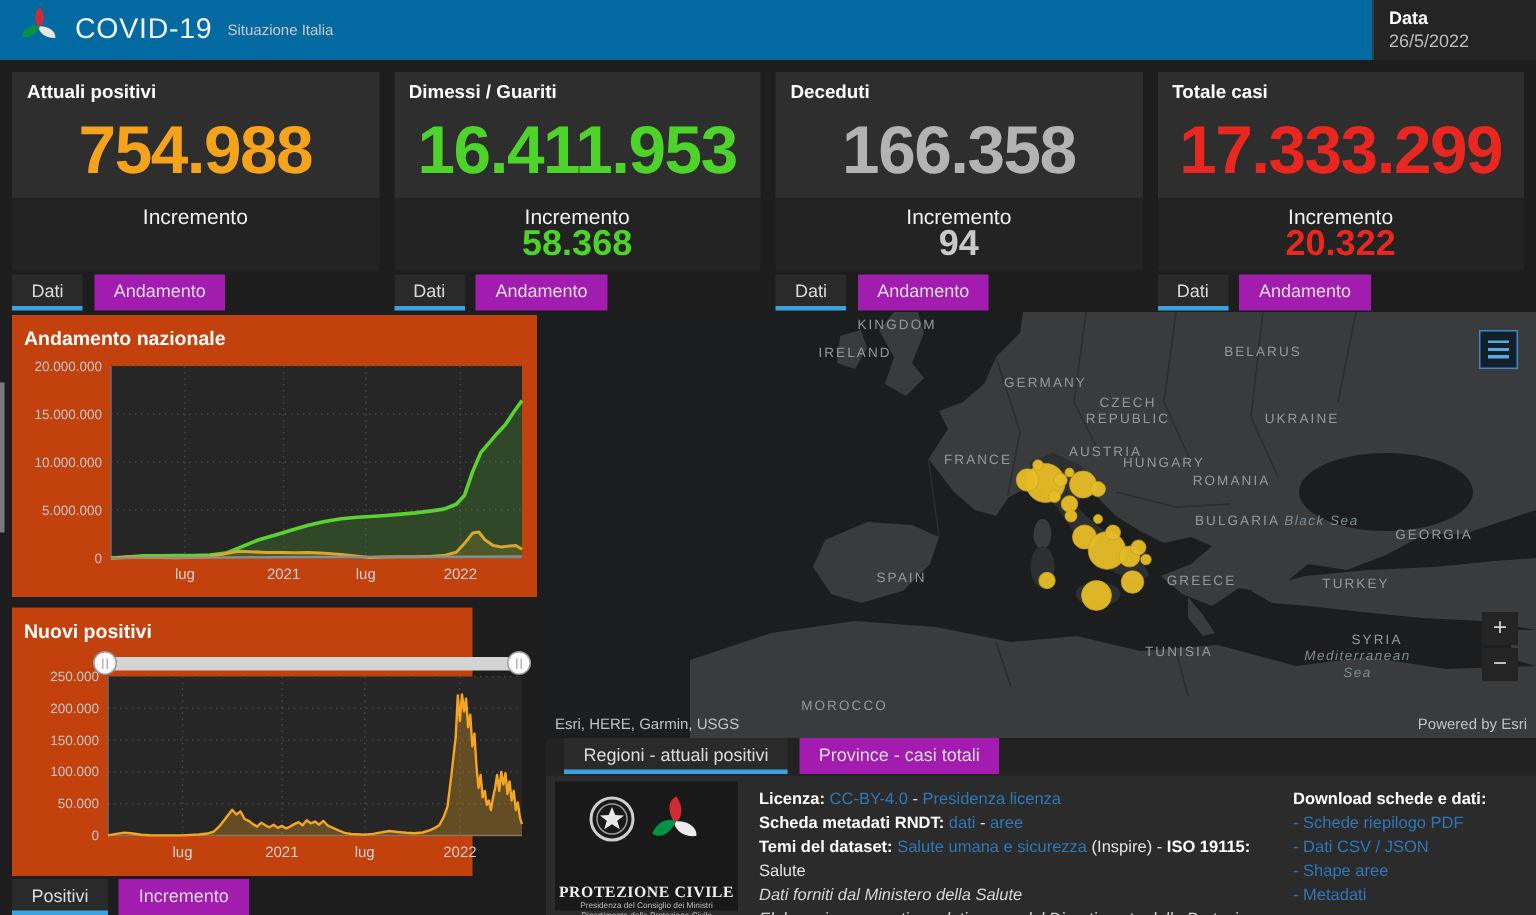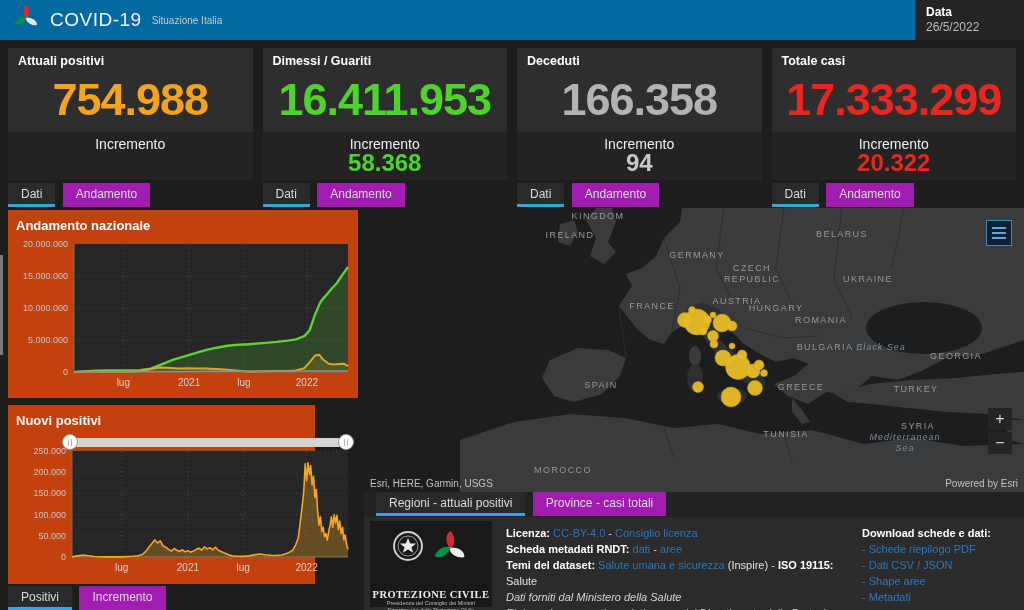--- a/index.html
+++ b/index.html
@@ -312,21 +312,21 @@
         <div class="map-label" style="left: 504px; top: 71px;">UKRAINE</div>
         <div class="map-label" style="left: 288px; top: 98px;">FRANCE</div>
         <div class="map-label" style="left: 373px; top: 93px;">AUSTRIA</div>
         <div class="map-label" style="left: 412px; top: 100px;">HUNGARY</div>
         <div class="map-label" style="left: 457px; top: 112px;">ROMANIA</div>
         <div class="map-label" style="left: 461px; top: 139px;">BULGARIA</div>
         <div class="map-label sea" style="left: 517px; top: 139px;">Black Sea</div>
         <div class="map-label" style="left: 592px; top: 148px;">GEORGIA</div>
         <div class="map-label" style="left: 237px; top: 177px;">SPAIN</div>
         <div class="map-label" style="left: 437px; top: 179px;">GREECE</div>
-        <div class="map-label" style="left: 552px; top: 181px; text-align: right;">TURKEY</div>
+        <div class="map-label" style="left: 540px; top: 181px; text-align: right;">TURKEY</div>
         <div class="map-label" style="left: 422px; top: 226px;">TUNISIA</div>
         <div class="map-label sea" style="left: 541px; top: 229px;">Mediterranean</div>
         <div class="map-label sea" style="left: 541px; top: 240px;">Sea</div>
         <div class="map-label" style="left: 554px; top: 218px;">SYRIA</div>
         <div class="map-label" style="left: 199px; top: 262px;">MOROCCO</div>
       </div>
     <div id="attribution">Esri, HERE, Garmin, USGS</div>
     <div id="powered">Powered by Esri</div>
     <div id="legend-btn">
         <span class="glyph"></span>
@@ -359,21 +359,21 @@
               <path d="M0,1 C-6,-8 -4,-15 1,-17 C6,-10 5,-3 0,1 Z" fill="#009246"></path>
             </g>
         </g>
       </svg>
       <div class="org-name">PROTEZIONE CIVILE</div>
       <div class="org-sub">Presidenza del Consiglio dei Ministri</div>
       <div class="org-sub">Dipartimento della Protezione Civile</div>
     </div>
     <div id="info-box">
       <div><b>Licenza:</b>
-        <span class="lnk">CC-BY-4.0</span><span> - </span><span class="lnk">Consiglio licenza</span></div>
+        <span class="lnk">CC-BY-4.0</span><span> - </span><span class="lnk">Presidenza licenza</span></div>
       <div><b>Scheda metadati RNDT:</b>
         <span class="lnk">dati</span><span> - </span><span class="lnk">aree</span></div>
       <div><b>Temi del dataset:</b>
         <span class="lnk">Salute umana e sicurezza</span><span> (Inspire) - </span><b>ISO 19115:</b><span> Salute</span></div>
       <div class="ital">Dati forniti dal Ministero della Salute</div>
       <div class="ital">Elaborazione e gestione dati a cura del Dipartimento della Protezione Civile</div>
     </div>
     <div id="dl-box">
       <div class="dl-title">Download schede e dati:</div>
       <span class="lnk">- Schede riepilogo PDF</span>

